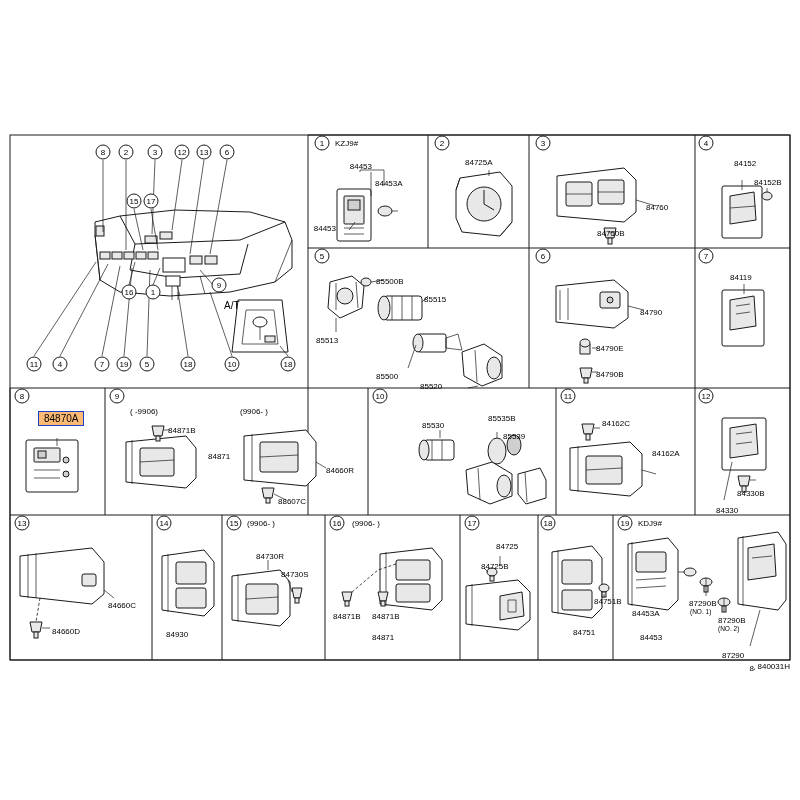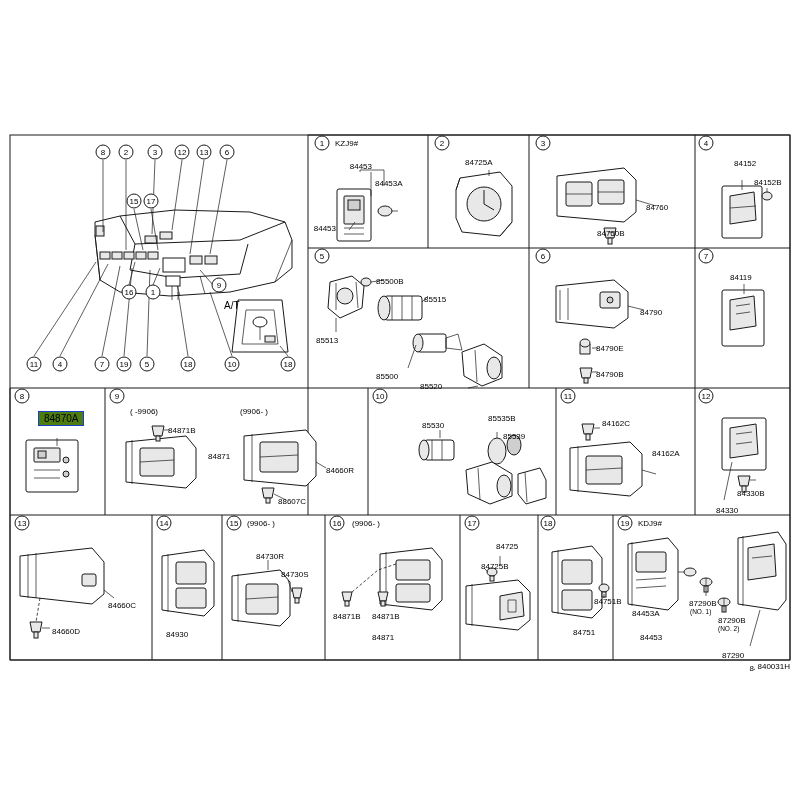--- a/index.html
+++ b/index.html
@@ -573,20 +573,20 @@
       <text class="lbl-xs" x="718" y="631">(NO. 2)</text>
       <text class="lbl-s" x="722" y="658">87290</text>
     </g>
 
     <text class="lbl-s" x="782" y="671" text-anchor="end">840031H</text>
 
   </svg>
   </div>
 
   <div style="position:absolute; left:38px; top:411px;">
-    <div style="background:#4d7c0f; border:1.4px solid #1840c8; padding:1px 5px;
+    <div style="background:#fdba74; border:1.4px solid #1840c8; padding:1px 5px;
                 font-size:10px; font-family:'Liberation Sans', sans-serif; color:#000;">84870A</div>
   </div>
 
   <div style="position:absolute; right:10px; top:662px; font-size:8px;
               font-family:'Liberation Sans', sans-serif; color:#000; background:#fff; padding-left:3px;">840031H</div>
 
 </div>
 
 </body></html>

